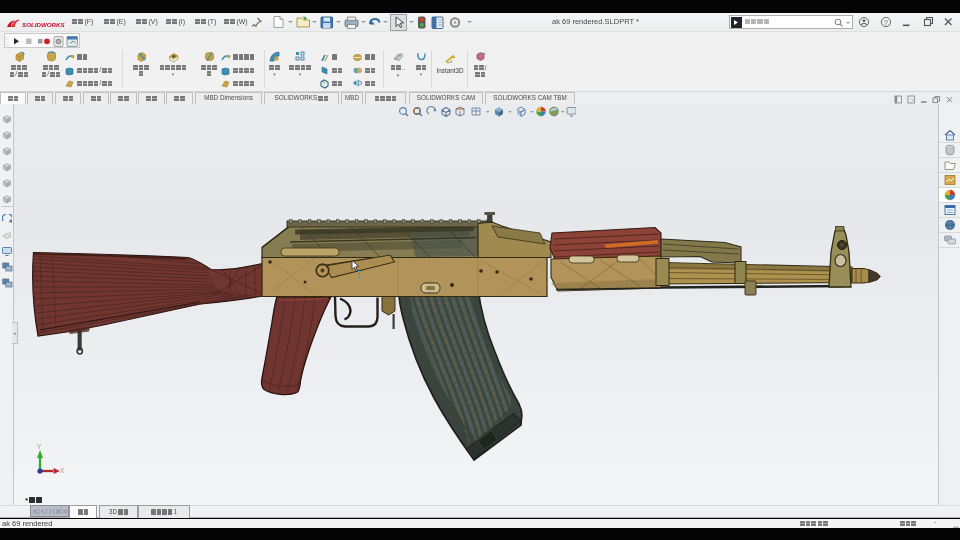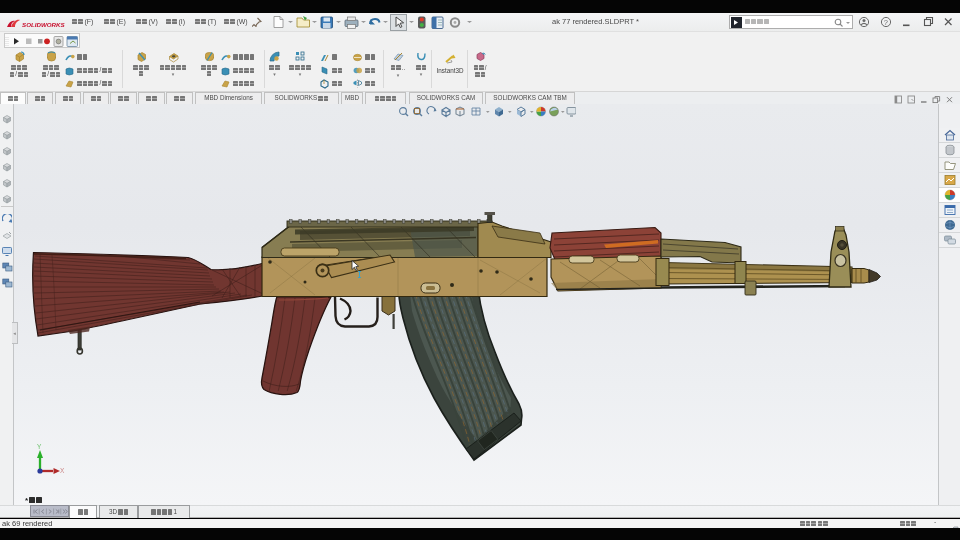--- a/index.html
+++ b/index.html
@@ -111,21 +111,21 @@
 <circle cx="151.8" cy="11" r="2.1" fill="#44b044"></circle>
 
 <rect x="162" y="3" width="11" height="11.5" rx="1" fill="#e8eef5" stroke="#4a6a92" stroke-width="1"></rect>
 <rect x="162" y="3" width="4.5" height="11.5" fill="#3e70a8"></rect>
 <path d="M168,6 h4 M168,8.5 h4 M168,11 h4" stroke="#8aa" stroke-width="0.8"></path>
 
 <circle cx="185" cy="8.5" r="4.2" fill="none" stroke="#8a8a8a" stroke-width="2"></circle>
 <circle cx="185" cy="8.5" r="1.4" fill="#aaa"></circle>
 <path d="M197,7 l2.5,2 l2.5,-2 z" fill="#9a9a9a"></path>
 </svg></div>
-<div class="abs t75" style="left:552px;top:17px;color:#4a4a4a">ak 77 rendered.SLDPRT *</div>
+<div class="abs t75" style="left:552px;top:17px;color:#4a4a4a">ak 69 rendered.SLDPRT *</div>
 <div class="abs" style="left:729px;top:14.5px;width:124px;height:14px;background:#fff;border:1px solid #adadad">
 <svg class="abs" style="left:1px;top:1px" width="11" height="11">
         <rect width="11" height="11" fill="#20242c"></rect>
         <path d="M3,3 l4,2.5 l-4,2.5 z" fill="#fff"></path>
       </svg>
 <div class="abs" style="left:15px;top:3px">
         <span class="k gray">
           <i></i>
           <i></i>
           <i></i>

